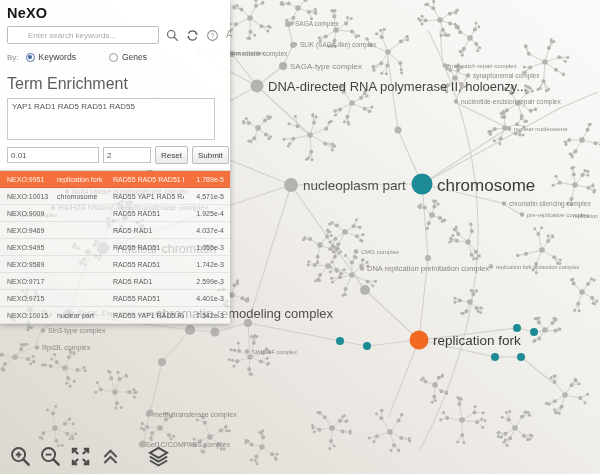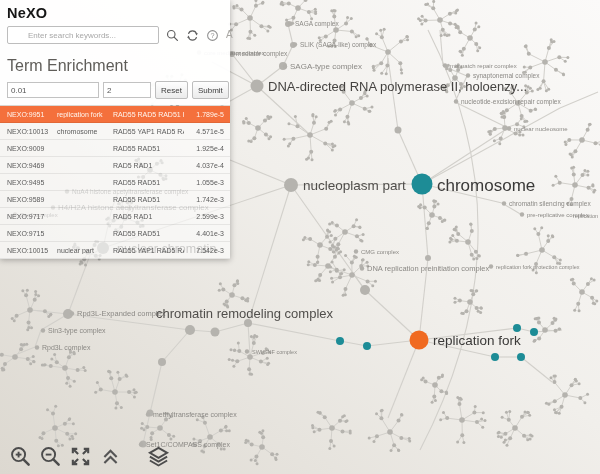--- a/index.html
+++ b/index.html
@@ -1896,23 +1896,35 @@
           <svg viewBox="0 0 16 16" width="13" height="13">
             <circle cx="8" cy="8" r="6" fill="none" stroke="#8f8f8f" stroke-width="1.3"></circle>
             <text x="8" y="11" font-size="9" fill="#8f8f8f" text-anchor="middle">?</text>
           </svg>
         </span>
         <span class="hicon">
           <span class="font-glyph">A</span>
         </span>
       </div>
 
+      <div class="by-row">
+        <span class="by-label">By:</span>
+        <span class="radio-opt">
+          <span class="radio sel"></span>
+          <span>Keywords</span>
+        </span>
+        <span class="radio-opt">
+          <span class="radio"></span>
+          <span>Genes</span>
+        </span>
+      </div>
 
       <div class="section-heading">Term Enrichment</div>
 
+      <textarea class="genes-textarea" style="">YAP1 RAD1 RAD5 RAD51 RAD55</textarea>
 
       <div class="params-row">
         <input class="param-input p-pv" type="text" value="0.01" style="">
         <input class="param-input p-depth" type="text" value="2" style="">
         <button class="btn">Reset</button>
         <button class="btn">Submit</button>
       </div>
     </div>
 
     <div class="results-table">

